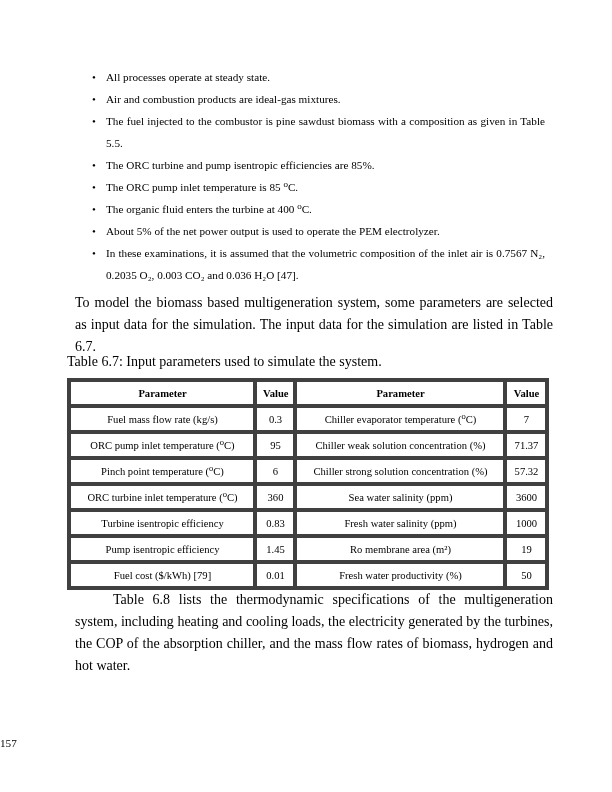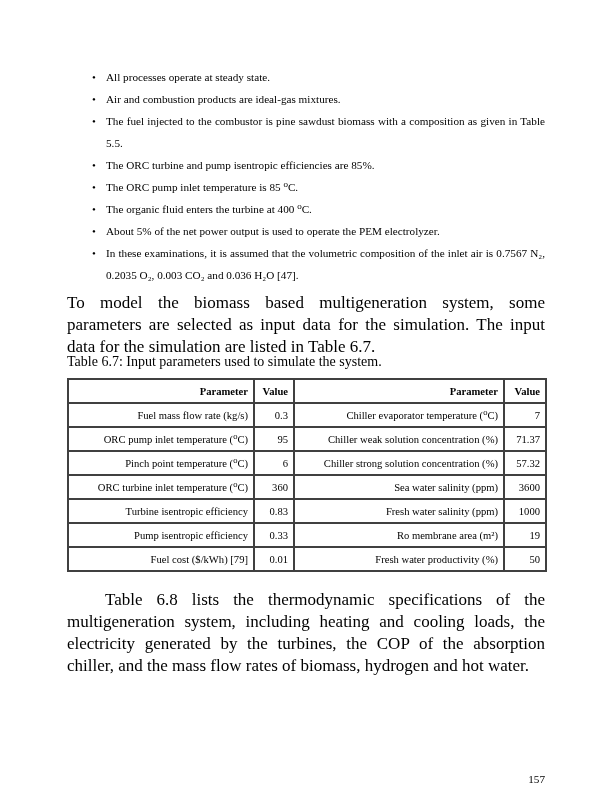--- a/index.html
+++ b/index.html
@@ -43,24 +43,25 @@
     line-height: 22px;
   }
   .bullet-row.justify-full .btext {
     text-align: justify;
     text-align-last: left;
   }
 
   
   .para {
     position: absolute;
-    font-size: 17px;
+    font-size: 14px;
     line-height: 22px;
     text-align: justify;
     text-align-last: left;
+    margin-left: 8px;
   }
   #para-intro {
     left: 67px;
     top: 292px;
     width: 478px;
   }
   #para-outro {
     left: 67px;
     top: 589px;
     width: 478px;
@@ -85,47 +86,46 @@
     top: 378px;
     width: 478px;
   }
   table.params {
     border-collapse: collapse;
     width: 478px;
     table-layout: fixed;
     font-size: 10.6px;
   }
   table.params td, table.params th {
-    border: 2px solid #404040;
+    border: 4px solid #404040;
     padding: 2px 5px 2px 6px;
     height: 18px;
     vertical-align: middle;
-    text-align: right;
+    text-align: center;
     font-weight: normal;
     line-height: 13px;
     white-space: nowrap;
     overflow: hidden;
   }
   table.params th {
     font-weight: bold;
   }
   col.c-p1 { width: 186px; }
   col.c-v1 { width: 40px; }
   col.c-p2 { width: 210px; }
   col.c-v2 { width: 42px; }
 
   
   .page-number {
     position: absolute;
     left: 0;
     top: 737px;
     width: 545px;
-    text-align: right;
+    text-align: left;
     font-size: 11.2px;
-    margin-top: 36px;
   }
 </style>
 </head>
 <body>
 
 <div class="page">
 
   <div class="bullets">
     <div class="bullet-row justify-full">
       <span class="dot">•</span>
@@ -207,21 +207,21 @@
           <td>3600</td>
         </tr>
         <tr>
           <td>Turbine isentropic efficiency</td>
           <td>0.83</td>
           <td>Fresh water salinity (ppm)</td>
           <td>1000</td>
         </tr>
         <tr>
           <td>Pump isentropic efficiency</td>
-          <td>0.33</td>
+          <td>1.45</td>
           <td>Ro membrane area (m²)</td>
           <td>19</td>
         </tr>
         <tr>
           <td>Fuel cost ($/kWh) [79]</td>
           <td>0.01</td>
           <td>Fresh water productivity (%)</td>
           <td>50</td>
         </tr>
       </tbody>

